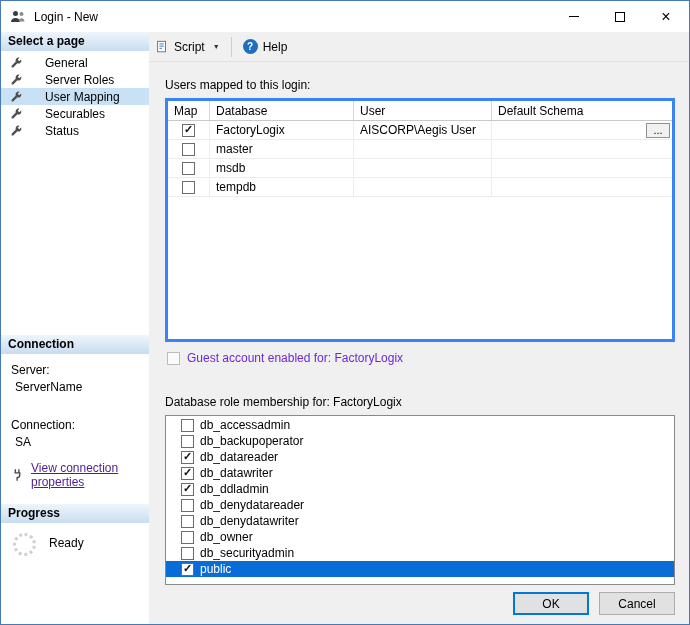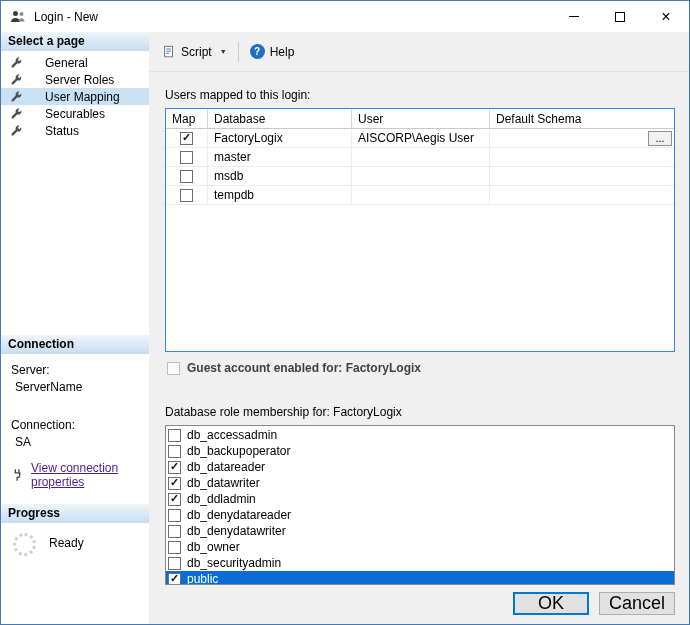--- a/index.html
+++ b/index.html
@@ -34,59 +34,59 @@
   .conn-label:first-child{margin-top:0;}
   .conn-value{margin:3px 0 0 4px;}
   .conn-link-row{display:flex;align-items:center;gap:6px;margin-top:12px;}
   .link-icon{width:14px;height:14px;flex:none;display:inline-flex;}
   .conn-link{color:#4c1d95;text-decoration:underline;cursor:pointer;}
   .progress-content{flex:1;display:flex;align-items:flex-start;gap:13px;padding:10px 0 0 12px;}
   .spinner{width:23px;height:23px;border-radius:50%;border:3px dotted #ccd1d6;flex:none;}
   .progress-text{margin-top:3px;}
   
   .main{flex:1;background:#f0f0f0;display:flex;flex-direction:column;min-width:0;}
-  .toolbar{height:40px;flex:none;display:flex;align-items:center;padding-left:7px;border-bottom:1px solid #e2e2e2;}
+  .toolbar{height:30px;flex:none;display:flex;align-items:center;border-bottom:1px solid #e2e2e2;}
   .tb-btn{display:flex;align-items:center;gap:5px;padding:3px 6px;cursor:default;}
   .script-icon{width:14px;height:14px;display:inline-flex;}
   .dd-arrow{font-size:7px;color:#333;margin-left:3px;}
   .tb-sep{width:1px;height:20px;background:#cccccc;margin:0 5px;flex:none;}
   .help-icon{width:15px;height:15px;border-radius:50%;background:#1f6fc0;color:#fff;font-weight:bold;
     font-size:10px;display:inline-flex;align-items:center;justify-content:center;flex:none;}
   .content{flex:1;min-height:0;display:flex;flex-direction:column;padding:16px 14px 0 16px;}
   .section-label{margin-bottom:6px;flex:none;}
   .section-label.second{margin-top:30px;}
   
-  .grid{height:244px;flex:none;background:#fff;border:1px solid #3b82f6;overflow:hidden;}
+  .grid{height:244px;flex:none;background:#fff;border:3px solid #3b82f6;overflow:hidden;}
   .g-header,.g-row{display:grid;grid-template-columns:42px 144px 138px 1fr;}
   .g-hcell{height:20px;padding:3px 6px;background:#fff;border-right:1px solid #d6d6d6;border-bottom:1px solid #c9c9c9;
     white-space:nowrap;overflow:hidden;}
   .g-hcell:last-child{border-right:none;}
   .g-cell{height:19px;padding:2px 6px;border-right:1px solid #ececec;border-bottom:1px solid #ececec;
     white-space:nowrap;overflow:hidden;}
   .g-cell:last-child{border-right:none;}
   .map-cell{display:flex;align-items:center;justify-content:center;padding:0;}
   .schema-cell{display:flex;align-items:center;padding:1px 2px 1px 6px;}
   .browse{display:none;margin-left:auto;width:24px;height:15px;padding:0;font-size:11px;line-height:9px;
     border:1px solid #8f8f8f;background:#f1f1f1;font-family:inherit;}
   .browse.show{display:block;}
   
   .cb{width:13px;height:13px;border:1px solid #6d6d6d;background:#fff;display:inline-flex;
     align-items:center;justify-content:center;flex:none;}
   .cb.checked::after{content:"✓";font-size:11px;line-height:1;color:#111;font-weight:bold;margin-top:-1px;}
   .cb.disabled{border-color:#bdbdbd;background:#fbfbfb;}
   
   .guest-row{display:flex;align-items:center;gap:7px;margin:9px 0 0 2px;flex:none;}
-  .guest-label{color:#404040;font-weight:bold;}
+  .guest-label{color:#6d28d9;}
   .rolebox{flex:1;min-height:0;background:#fff;border:1px solid #898989;overflow:hidden;padding-top:1px;}
-  .role-row{height:16px;display:flex;align-items:center;gap:6px;padding-left:2px;cursor:default;}
+  .role-row{height:16px;display:flex;align-items:center;gap:6px;padding-left:15px;cursor:default;}
   .role-row.selected{background:#0a6cd6;}
   .role-row.selected .role-label{color:#fff;}
   
   .btn-row{flex:none;display:flex;justify-content:flex-end;gap:10px;margin:7px 0 9px;}
-  .btn{width:76px;height:23px;background:#e1e1e1;border:1px solid #adadad;font-family:inherit;font-size:18px;
+  .btn{width:76px;height:23px;background:#e1e1e1;border:1px solid #adadad;font-family:inherit;font-size:12px;
     padding:0;cursor:default;}
   .btn.default{border:1px solid #0078d7;box-shadow:inset 0 0 0 1px #0078d7;}
 </style>
 </head>
 <body>
 
 <div class="window">
 
   <div class="titlebar">
     <span class="title-icon">

